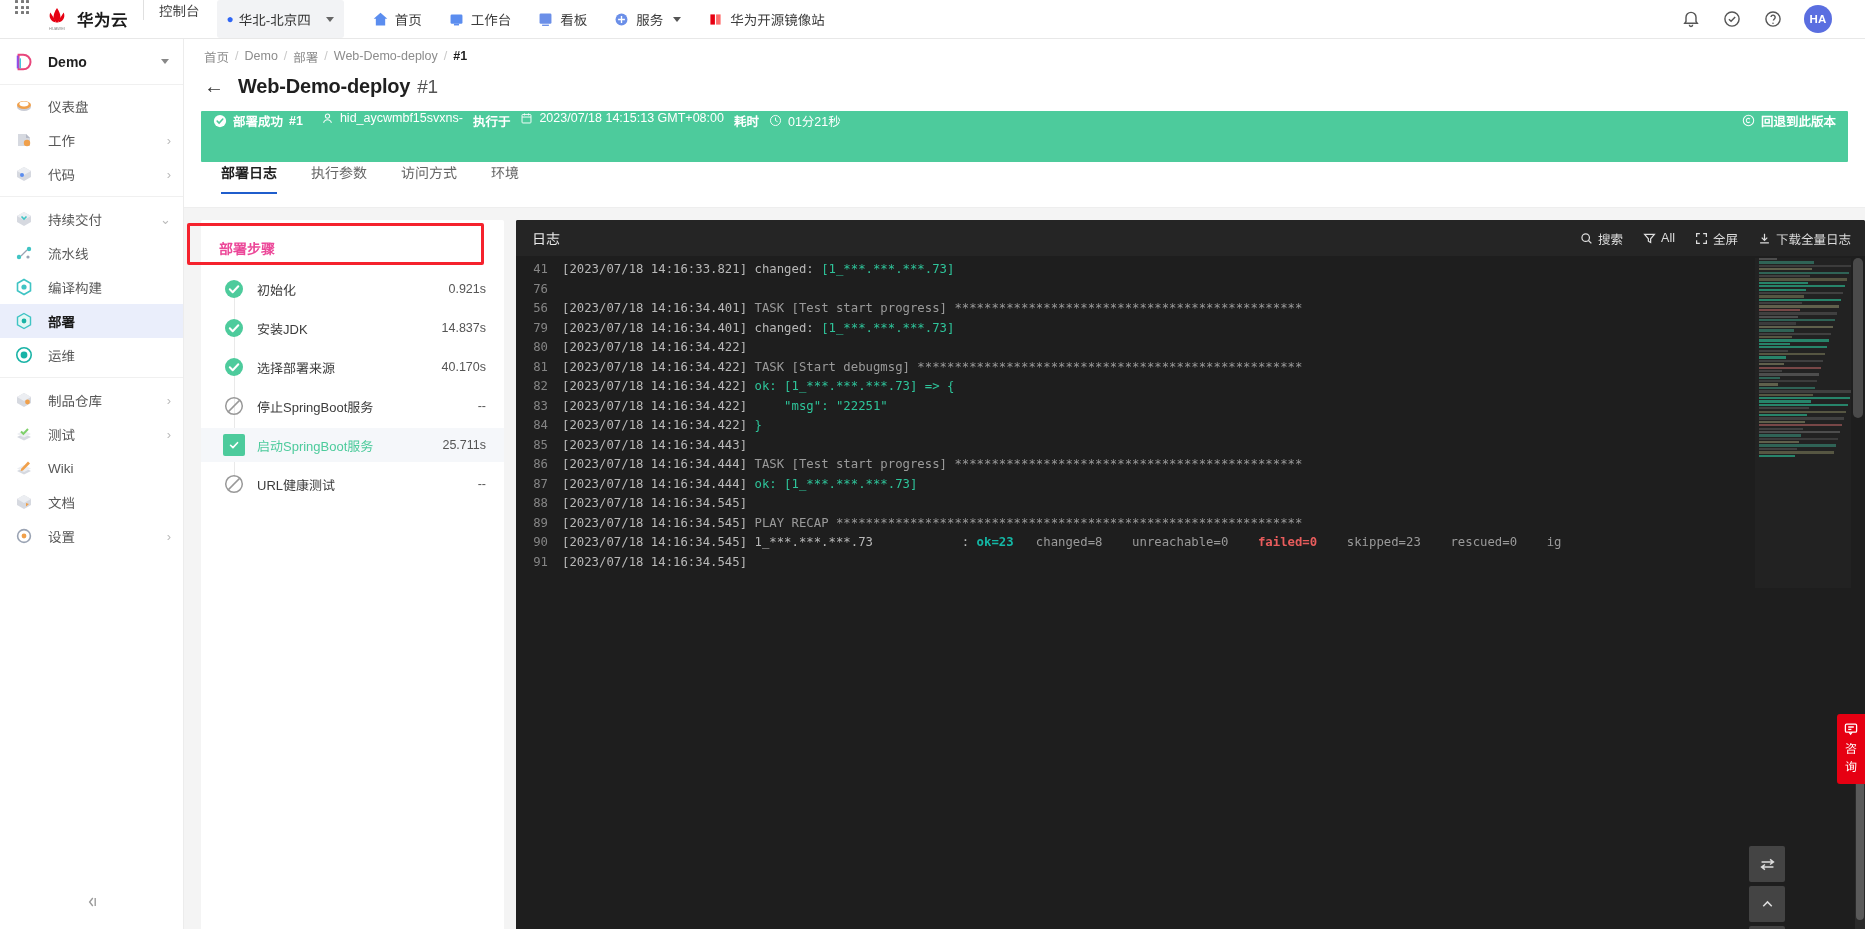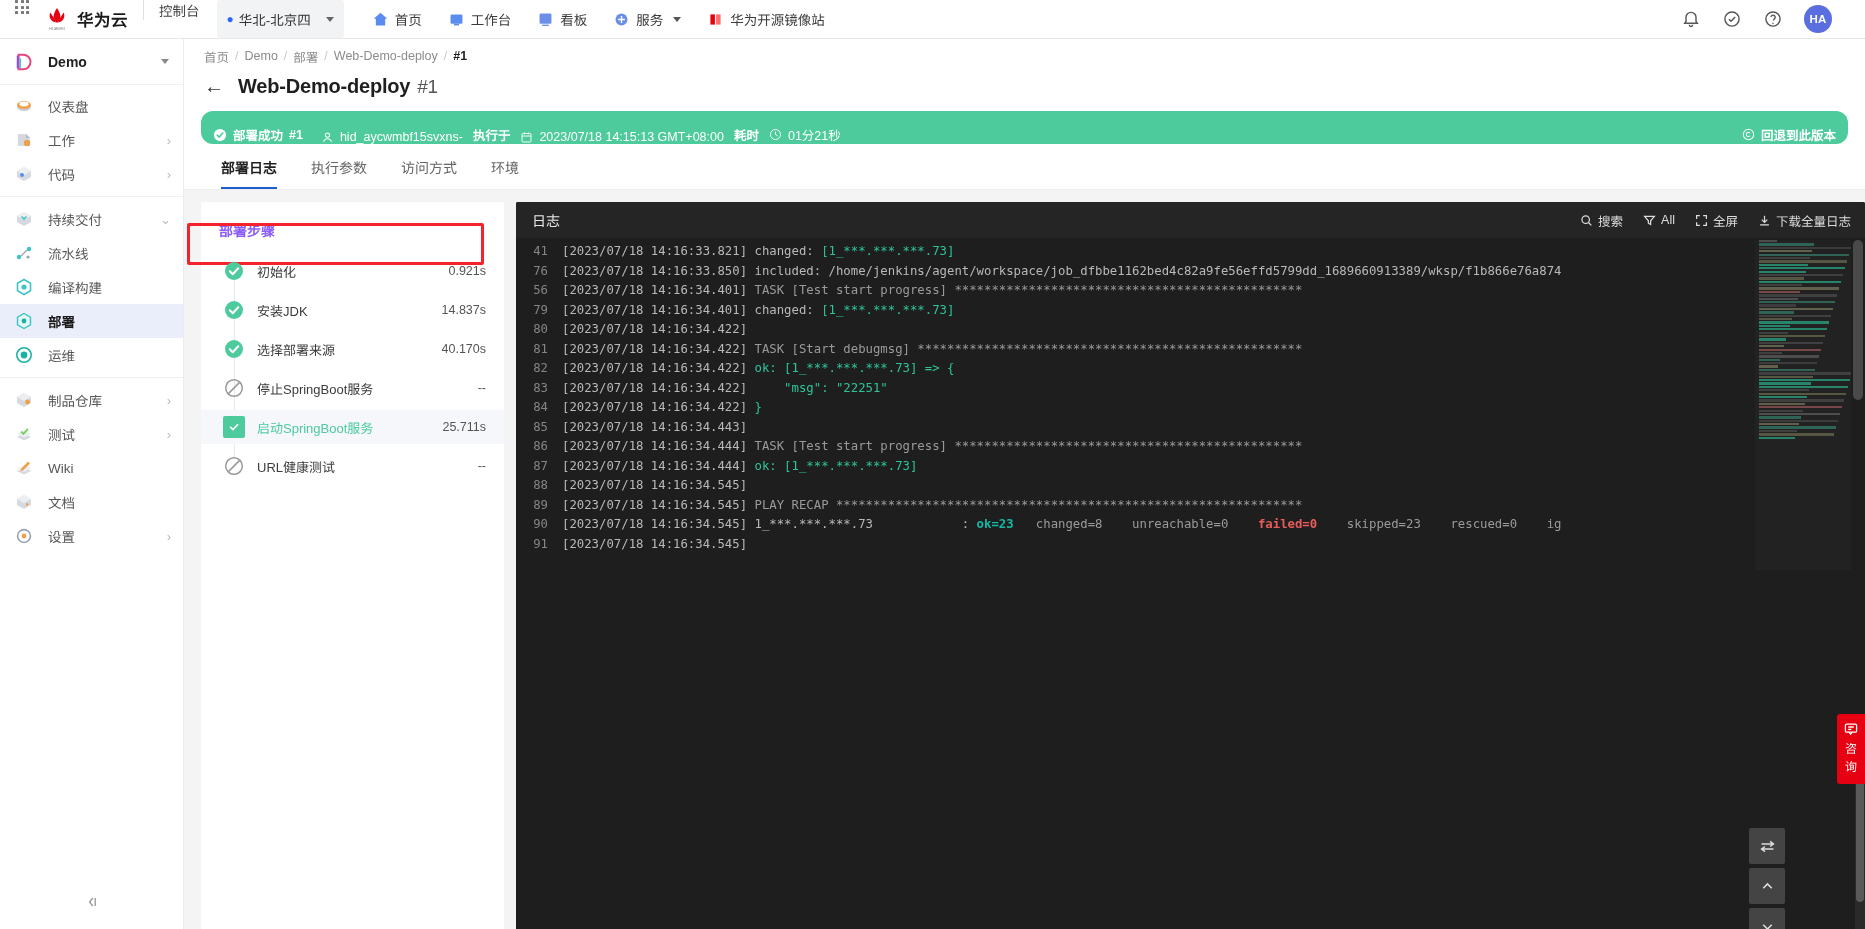--- a/index.html
+++ b/index.html
@@ -95,52 +95,52 @@
   }
   .crumbs a { color: #8c8c8c; text-decoration: none; cursor: pointer; }
   .crumbs .sep { color: #c8c8c8; }
   .crumbs .cur { color: #1f1f1f; font-weight: bold; }
   .title-row { display: flex; align-items: center; gap: 14px; padding: 10px 0 13px 20px; }
   .back-arrow { color: #333; font-size: 20px; cursor: pointer; line-height: 1; margin-top: -2px; }
   .page-title { font-size: 20px; font-weight: bold; color: #1f1f1f; letter-spacing: -.2px; }
   .page-title .num { font-weight: normal; color: #555; margin-left: 7px; font-size: 19px; }
 
   .status-bar {
-    margin: 0 17px; height: 33px; background: #4dcb9c; color: #fff;
-    display: flex; align-items: flex-end; padding: 0 12px 0 12px; font-size: 12.5px;
-    border-radius: 12px;
+    margin: 0 17px; height: 51px; background: #4dcb9c; color: #fff;
+    display: flex; align-items: flex-start; padding: 0 12px 0 12px; font-size: 12.5px;
+    border-radius: 1px;
   }
   .sb-group { display: flex; align-items: center; gap: 6px; }
   .sb-ok-ico { width: 14px; height: 14px; }
   .sb-strong { font-weight: bold; }
   .sb-gap { width: 18px; }
   .sb-gap-sm { width: 10px; }
   .sb-ico { width: 13px; height: 13px; opacity: .95; }
   .sb-right { margin-left: auto; display: flex; align-items: center; gap: 6px; font-weight: bold; cursor: pointer; }
 
   .tabs {
-    background: #fff; display: flex; align-items: flex-end; height: 46px;
+    background: #fff; display: flex; align-items: flex-start; height: 46px;
     padding-left: 20px; border-bottom: 1px solid #eee; gap: 0;
   }
   .tab {
     font-size: 14px; color: #666; padding: 0 17px 12px 17px; cursor: pointer; position: relative;
   }
   .tab.active { color: #1f1f1f; font-weight: bold; }
   .tab.active::after {
     content: ''; position: absolute; left: 17px; right: 17px; bottom: 0; height: 2px; background: #1f5dcc;
   }
 
   
   .content { display: flex; padding: 12px 0 0 17px; gap: 12px; height: 790px; }
 
   .steps-panel {
     width: 303px; background: #fff; flex: none; height: 764px; overflow: hidden;
     border-radius: 2px;
   }
-  .steps-title { font-size: 14px; font-weight: bold; color: #8b5cf6; padding: 18px 0 12px 18px; }
+  .steps-title { font-size: 14px; font-weight: bold; color: #ec4899; padding: 18px 0 12px 18px; }
   .steps-list { position: relative; padding-top: 2px; }
   .steps-list::before {
     content: ''; position: absolute; left: 33px; top: 18px; bottom: 24px; width: 1px; background: #e9e9e9;
   }
   .step-row {
     display: flex; align-items: center; height: 34px; padding: 0 18px 0 22px;
     font-size: 13px; color: #3c3c3c; position: relative; cursor: pointer; margin-bottom: 0;
   }
   .step-ico { width: 22px; height: 22px; flex: none; margin-right: 12px; z-index: 1; }
   .step-name { flex: 1; white-space: nowrap; }
@@ -592,21 +592,21 @@
             <div class="log-act">
               <svg viewBox="0 0 16 16" fill="none" stroke="#dcdcdc" stroke-width="1.5">
                   <path d="M8 2v8M4.6 7L8 10.4 11.4 7M2.6 13.4h10.8"></path>
                 </svg>
               <span>下载全量日志</span>
             </div>
           </div>
         </div>
         <div class="log-body" id="log-body">
             <div class="log-line"><span class="ln">41</span><span class="lt"><span class="c-ts">[2023/07/18 14:16:33.821] changed: </span><span class="c-green">[1_***.***.***.73]</span></span></div>
-            <div class="log-line"><span class="ln">76</span><span class="lt"><span class="c-ts">[2023/07/18 14:16:33.850] included: /home/jenkins/agent/workspace/job_dfbbe1162bed4c82a9fe56effd5799dd_1689660913389/wksp/f1b866e76a874</span></span></div>
+            <div class="log-line"><span class="ln">76</span></div>
             <div class="log-line"><span class="ln">56</span><span class="lt"><span class="c-ts">[2023/07/18 14:16:34.401] </span><span class="c-dim">TASK [Test start progress] ***********************************************</span></span></div>
             <div class="log-line"><span class="ln">79</span><span class="lt"><span class="c-ts">[2023/07/18 14:16:34.401] changed: </span><span class="c-green">[1_***.***.***.73]</span></span></div>
             <div class="log-line"><span class="ln">80</span><span class="lt"><span class="c-ts">[2023/07/18 14:16:34.422]</span></span></div>
             <div class="log-line"><span class="ln">81</span><span class="lt"><span class="c-ts">[2023/07/18 14:16:34.422] </span><span class="c-dim">TASK [Start debugmsg] ****************************************************</span></span></div>
             <div class="log-line"><span class="ln">82</span><span class="lt"><span class="c-ts">[2023/07/18 14:16:34.422] </span><span class="c-green">ok: [1_***.***.***.73] =&gt; {</span></span></div>
             <div class="log-line"><span class="ln">83</span><span class="lt"><span class="c-ts">[2023/07/18 14:16:34.422]     </span><span class="c-green">"msg": "22251"</span></span></div>
             <div class="log-line"><span class="ln">84</span><span class="lt"><span class="c-ts">[2023/07/18 14:16:34.422] </span><span class="c-green">}</span></span></div>
             <div class="log-line"><span class="ln">85</span><span class="lt"><span class="c-ts">[2023/07/18 14:16:34.443]</span></span></div>
             <div class="log-line"><span class="ln">86</span><span class="lt"><span class="c-ts">[2023/07/18 14:16:34.444] </span><span class="c-dim">TASK [Test start progress] ***********************************************</span></span></div>
             <div class="log-line"><span class="ln">87</span><span class="lt"><span class="c-ts">[2023/07/18 14:16:34.444] </span><span class="c-green">ok: [1_***.***.***.73]</span></span></div>

